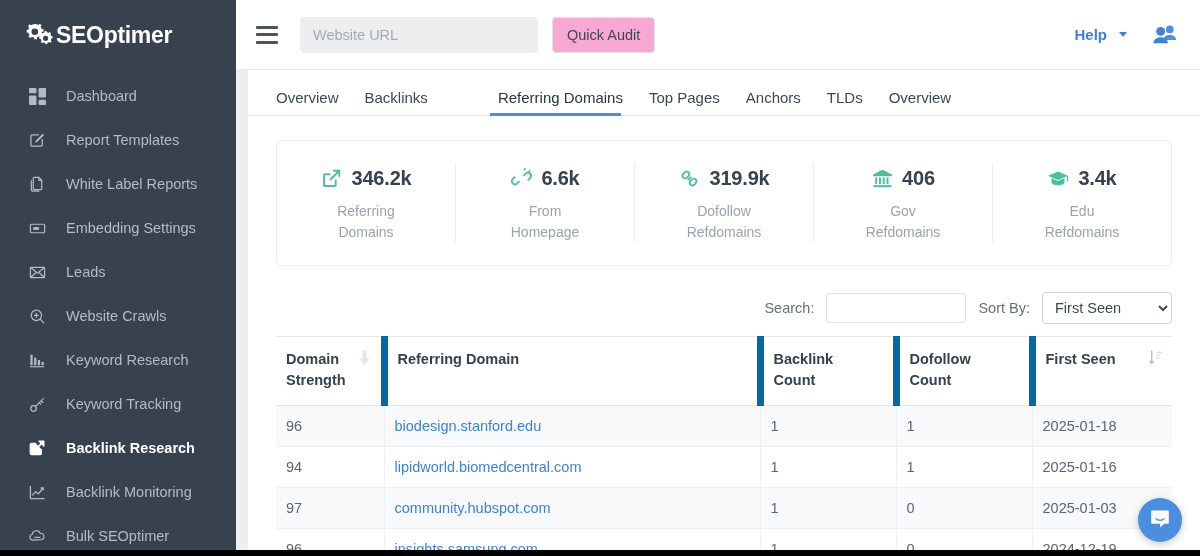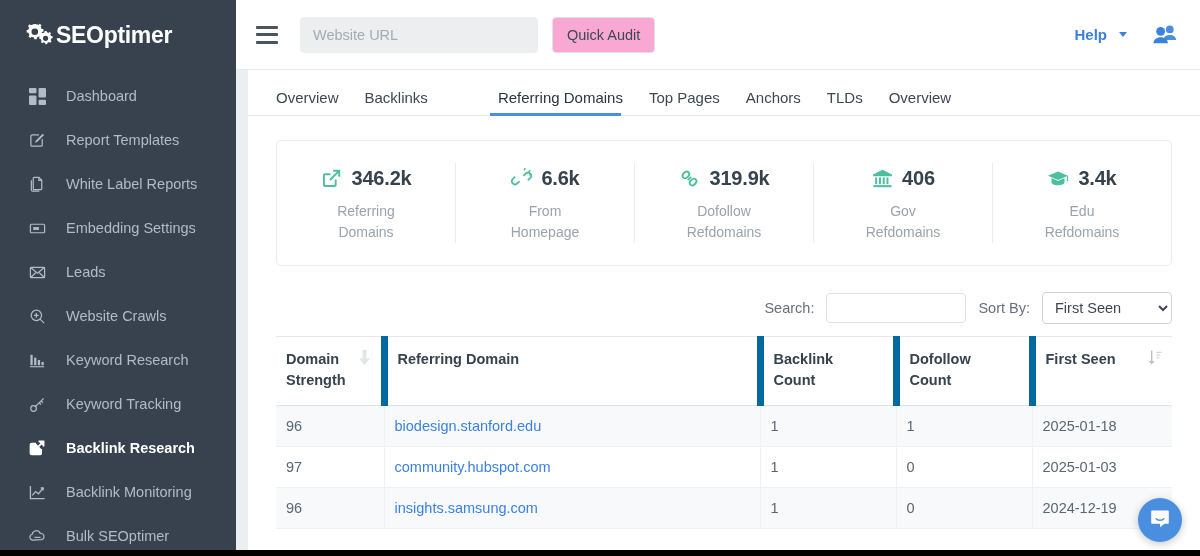--- a/index.html
+++ b/index.html
@@ -571,20 +571,27 @@
             </thead>
             <tbody>
               <tr>
                 <td>96</td>
                 <td><a class="dom-link">biodesign.stanford.edu</a></td>
                 <td>1</td>
                 <td>1</td>
                 <td>2025-01-18</td>
               </tr>
               <tr>
+                <td>94</td>
+                <td><a class="dom-link">lipidworld.biomedcentral.com</a></td>
+                <td>1</td>
+                <td>1</td>
+                <td>2025-01-16</td>
+              </tr>
+              <tr>
                 <td>97</td>
                 <td><a class="dom-link">community.hubspot.com</a></td>
                 <td>1</td>
                 <td>0</td>
                 <td>2025-01-03</td>
               </tr>
               <tr>
                 <td>96</td>
                 <td><a class="dom-link">insights.samsung.com</a></td>
                 <td>1</td>

